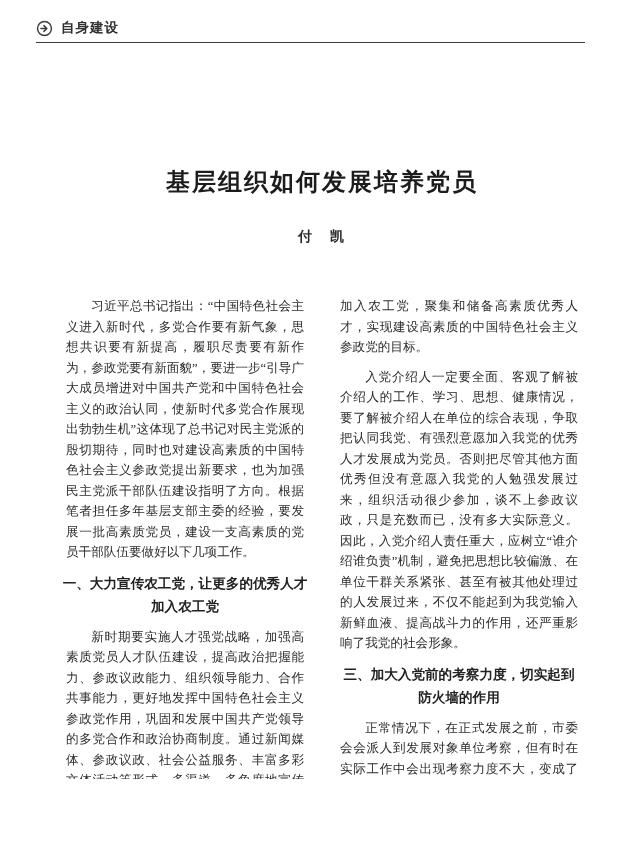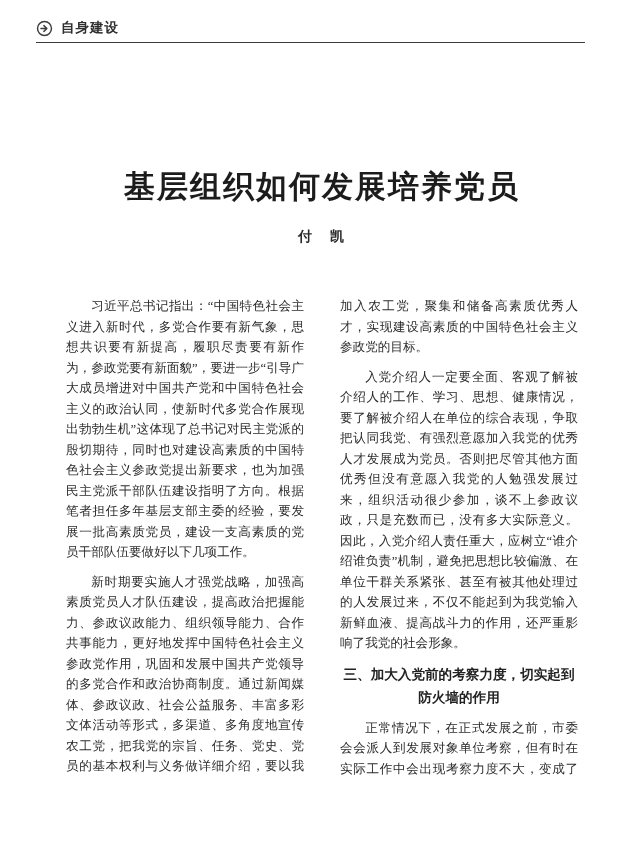--- a/index.html
+++ b/index.html
@@ -22,21 +22,21 @@
   .col-header .icon{width:17px;height:17px;flex:0 0 auto;display:block;}
   .col-header .label{
     font-family:"Liberation Sans","DejaVu Sans",sans-serif;
     font-weight:bold;font-size:13.5px;color:#2f2f2f;letter-spacing:1px;
   }
   
   .title{
     position:absolute;left:0;top:166px;width:100%;
     text-align:center;
     font-family:"Liberation Sans","DejaVu Sans",sans-serif;
-    font-weight:bold;font-size:31px;letter-spacing:2px;color:#1c1c1c;
+    font-weight:bold;font-size:24px;letter-spacing:2px;color:#1c1c1c;
   }
   .author{
     position:absolute;left:0;top:228px;width:100%;
     text-align:center;
     font-weight:bold;font-size:14px;color:#2b2b2b;letter-spacing:2px;
   }
   
   .column{
     position:absolute;top:287px;width:256px;
     font-size:12.6px;line-height:20.5px;
@@ -86,20 +86,22 @@
       <path d="M5.8 10 H12.2 M9.3 6.6 L12.8 10 L9.3 13.4" fill="none" stroke="#3c3c3c" stroke-width="1.7" stroke-linecap="round" stroke-linejoin="round"></path>
     </svg>
     <span class="label">自身建设</span>
   </div>
 
   <div class="title">基层组织如何发展培养党员</div>
   <div class="author">付　凯</div>
 
   <div class="column left">
     <p>习近平总书记指出：“中国特色社会主义进入新时代，多党合作要有新气象，思想共识要有新提高，履职尽责要有新作为，参政党要有新面貌”，要进一步“引导广大成员增进对中国共产党和中国特色社会主义的政治认同，使新时代多党合作展现出勃勃生机”这体现了总书记对民主党派的殷切期待，同时也对建设高素质的中国特色社会主义参政党提出新要求，也为加强民主党派干部队伍建设指明了方向。根据笔者担任多年基层支部主委的经验，要发展一批高素质党员，建设一支高素质的党员干部队伍要做好以下几项工作。</p>
+    <h3>一、大力宣传农工党，让更多的优秀人才
+加入农工党</h3>
     <p>新时期要实施人才强党战略，加强高素质党员人才队伍建设，提高政治把握能力、参政议政能力、组织领导能力、合作共事能力，更好地发挥中国特色社会主义参政党作用，巩固和发展中国共产党领导的多党合作和政治协商制度。通过新闻媒体、参政议政、社会公益服务、丰富多彩文体活动等形式，多渠道、多角度地宣传农工党，把我党的宗旨、任务、党史、党员的基本权利与义务做详细介绍，要以我党和谐共处的良好氛围吸引人，以典型人物的先进事迹影响人，以党员的无私奉献精神折服人，争取吸引更多优秀人才</p>
   </div>
 
   <div class="column right">
     <p class="no-indent">加入农工党，聚集和储备高素质优秀人才，实现建设高素质的中国特色社会主义参政党的目标。</p>
     <p>入党介绍人一定要全面、客观了解被介绍人的工作、学习、思想、健康情况，要了解被介绍人在单位的综合表现，争取把认同我党、有强烈意愿加入我党的优秀人才发展成为党员。否则把尽管其他方面优秀但没有意愿入我党的人勉强发展过来，组织活动很少参加，谈不上参政议政，只是充数而已，没有多大实际意义。因此，入党介绍人责任重大，应树立“谁介绍谁负责”机制，避免把思想比较偏激、在单位干群关系紧张、甚至有被其他处理过的人发展过来，不仅不能起到为我党输入新鲜血液、提高战斗力的作用，还严重影响了我党的社会形象。</p>
     <h3>三、加大入党前的考察力度，切实起到
 防火墙的作用</h3>
     <p>正常情况下，在正式发展之前，市委会会派人到发展对象单位考察，但有时在实际工作中会出现考察力度不大，变成了走走过场的情况。建议要到发展对象所在单位的党组织、纪检、人事、工会等部门征求意见、了解其综合情况，同时还要随机走访他的同事了解其工作情况、思想情况、</p>
   </div>

